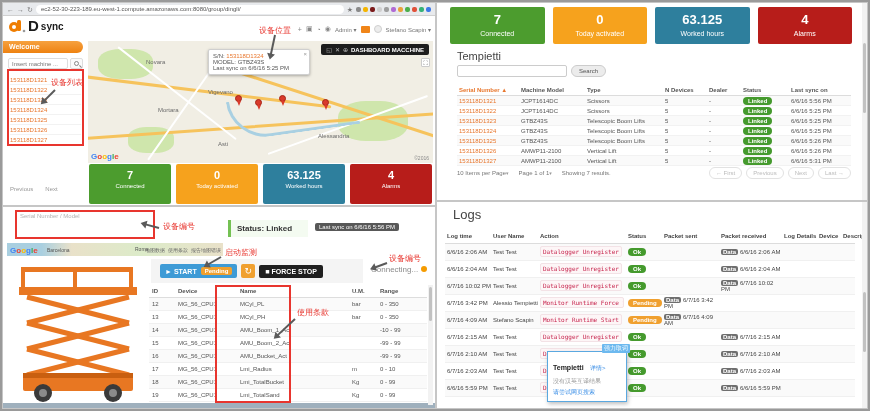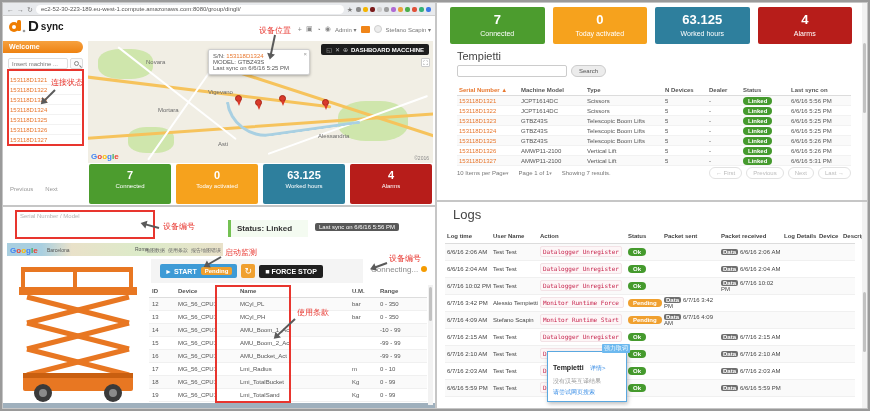--- a/index.html
+++ b/index.html
@@ -279,21 +279,21 @@
           <div class="v">63.125</div>
           <div class="l">Worked hours</div>
         </div>
         <div class="stat" style="background: rgb(183, 29, 26);">
           <div class="v">4</div>
           <div class="l">Alarms</div>
         </div>
       </div>
 
     <div class="redbox" style="left:4px;top:66px;width:77px;height:77px"></div>
-    <span class="anno" style="left:48px;top:74px">连接状态</span>
+    <span class="anno" style="left:48px;top:74px">设备列表</span>
     <div class="arrow" style="left:52px;top:86px;width:15px;transform:rotate(135deg)"></div>
     <span class="anno" style="left:256px;top:22px">设备位置</span>
     <div class="arrow" style="left:272px;top:31px;width:20px;transform:rotate(102deg)"></div>
   </section>
 
   <section class="quad tr">
     <div class="stats-row stats-big">
         <div class="stat" style="background: rgb(76, 156, 46);">
           <div class="v">7</div>
           <div class="l">Connected</div>

